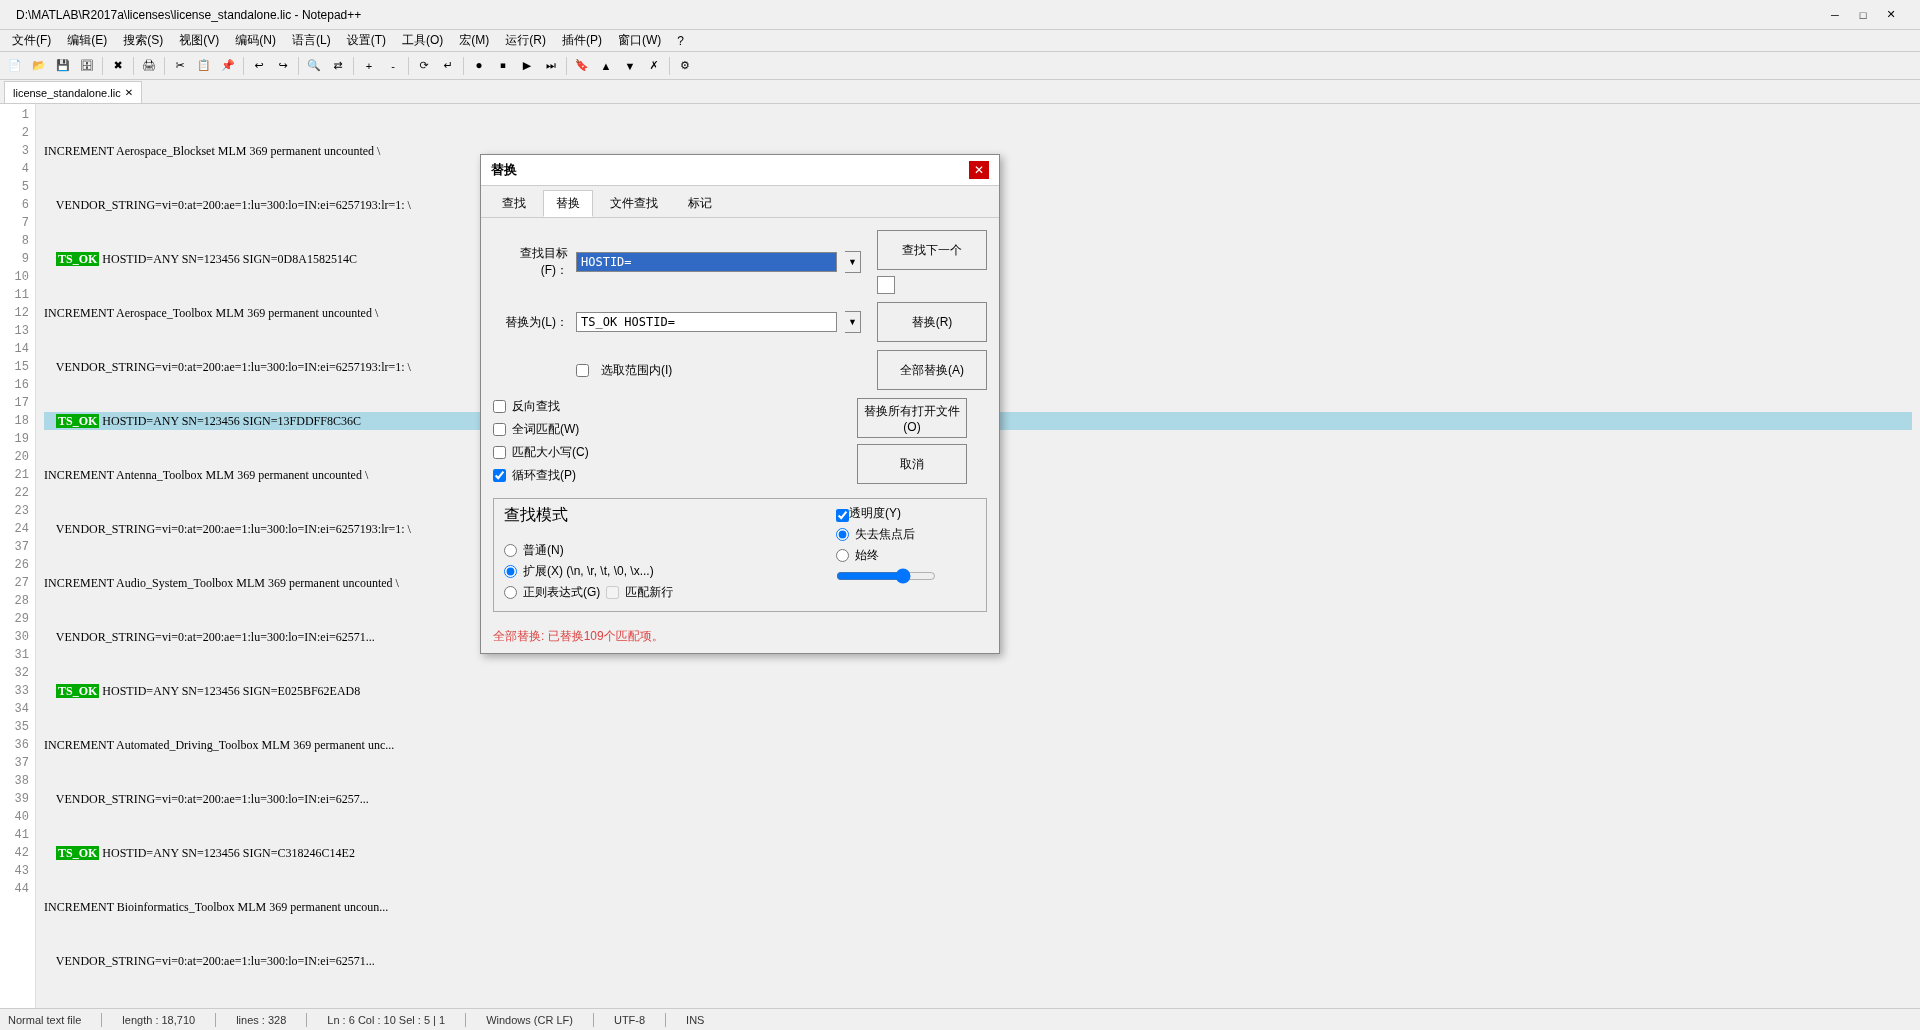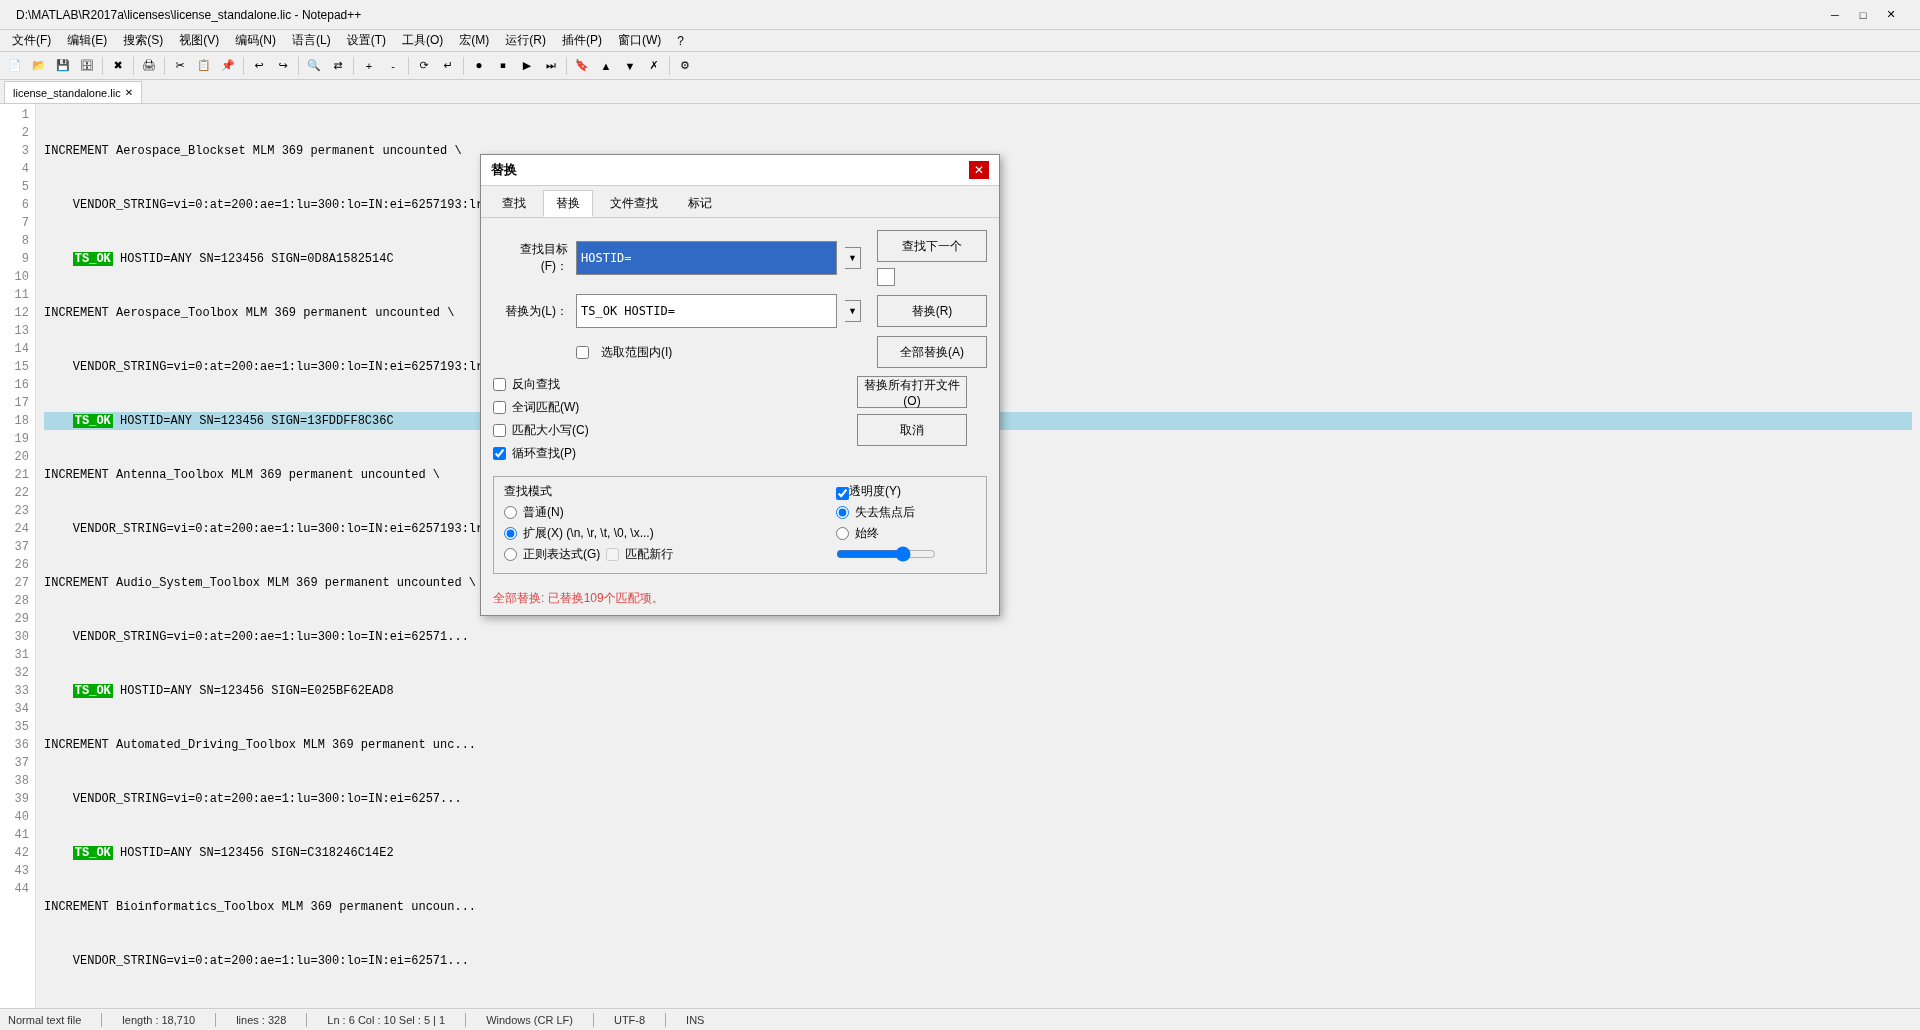--- a/index.html
+++ b/index.html
@@ -95,21 +95,21 @@
       flex: 1;
       padding: 2px 8px;
       line-height: 18px;
       font-size: 12px;
       overflow: auto;
       white-space: pre;
     }
     .line { height: 18px; display: flex; align-items: center; }
     .line.highlighted { background: #add8e6; }
     .kw-ts-ok { background: #00aa00; color: white; padding: 0 2px; font-weight: bold; }
-    .line-content { white-space: pre; }
+    .line-content { white-space: pre; font-family: Liberation Serif, serif; }
 
     
     #status-bar {
       background: #f0f0f0;
       height: 22px;
       display: flex;
       align-items: center;
       padding: 0 8px;
       font-family: 'Segoe UI', sans-serif;
       font-size: 11px;
@@ -179,54 +179,54 @@
       margin-bottom: 8px;
       gap: 8px;
     }
     .field-label {
       width: 75px;
       text-align: right;
       font-size: 12px;
     }
     .field-input {
       flex: 1;
-      height: 34px;
+      height: 20px;
       border: 1px solid #888;
       padding: 2px 4px;
       font-size: 12px;
       font-family: 'Consolas', monospace;
       background: white;
     }
     .field-input.highlighted { background: #316AC5; color: white; }
     .field-dropdown {
       width: 16px; height: 22px;
       border: 1px solid #888;
       border-left: none;
       background: #f0f0f0;
       cursor: pointer;
       display: flex; align-items: center; justify-content: center;
       font-size: 9px;
     }
     .dialog-btn {
-      width: 110px; height: 32px;
+      width: 110px; height: 40px;
       border: 1px solid #888;
       background: #f0f0f0;
       cursor: pointer;
       font-size: 12px;
       font-family: 'Segoe UI', sans-serif;
     }
     .dialog-btn.primary { background: #f0f0f0; }
     .checkbox-row {
       display: flex;
       align-items: center;
       gap: 6px;
       margin-bottom: 6px;
       font-size: 12px;
     }
-    .section-label { font-size: 12px; margin-bottom: 4px; font-weight: normal; }
+    .section-label { font-size: 16px; margin-bottom: 16px; font-weight: normal; }
     .radio-row {
       display: flex;
       align-items: center;
       gap: 6px;
       margin-bottom: 4px;
       font-size: 12px;
     }
     .status-message {
       color: #dd4444;
       font-size: 12px;

